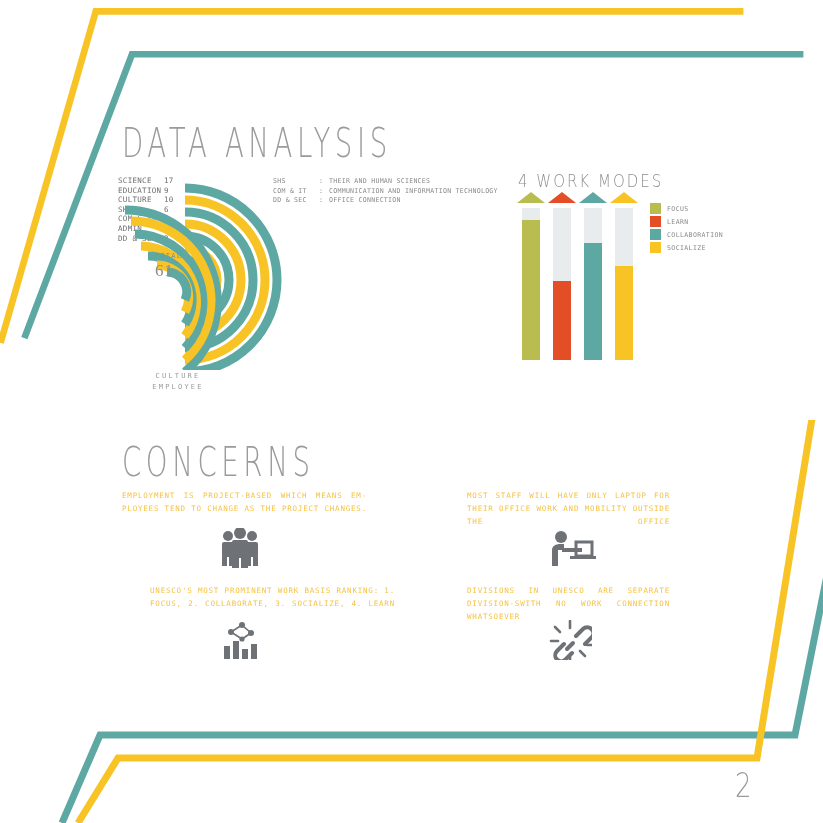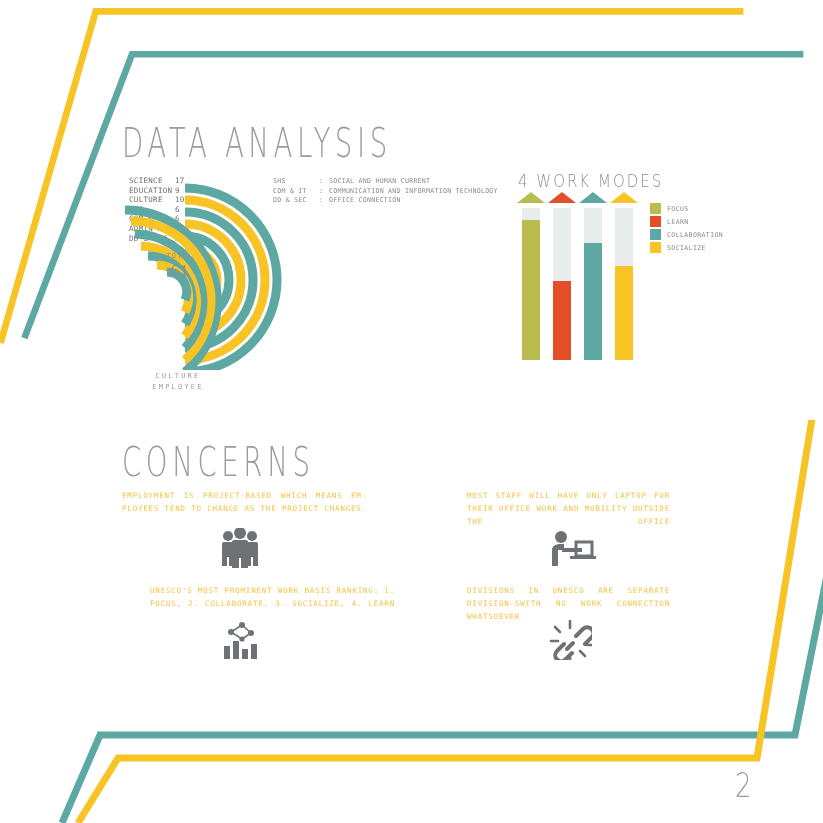--- a/index.html
+++ b/index.html
@@ -28,40 +28,39 @@
     transform-origin:left center;
   }
   #title-data-analysis{position:absolute;left:122px;top:125px;}
   #title-concerns{position:absolute;left:122px;top:444px;}
 
   
   #donut-legend{
     position:absolute;left:118px;top:176px;
     font-size:7.5px;color:#6d6d6d;line-height:9.6px;
     letter-spacing:.3px;
-    margin-left:11px;
   }
   #donut-legend .row{display:flex;white-space:nowrap;}
   #donut-legend .lbl{width:46px;display:inline-block;}
   #donut-legend .val{width:18px;text-align:left;}
 
   #abbrev-legend{
     position:absolute;left:273px;top:177px;
     font-size:6.6px;color:#8a8a8a;line-height:9.6px;
     letter-spacing:.25px;
   }
   #abbrev-legend .row{display:flex;white-space:nowrap;}
   #abbrev-legend .ab{width:46px;}
   #abbrev-legend .sep{width:10px;}
 
   
   #donut-chart{position:absolute;left:100px;top:170px;width:200px;height:200px;}
   #donut-center{
     position:absolute;left:155px;top:252px;width:50px;
-    text-align:center;color:#8d8d8d;
+    text-align:left;color:#8d8d8d;
   }
   #donut-total-label{font-size:7px;letter-spacing:1.2px;}
   #donut-total-value{font-size:17px;letter-spacing:1px;margin-top:1px;
     font-family:Liberation Serif, serif;font-weight:300;}
   #donut-caption{
     position:absolute;left:128px;top:371px;width:100px;text-align:center;
     color:#9a9a9a;font-size:7px;letter-spacing:2.2px;line-height:11px;
   }
 
   
@@ -142,21 +141,21 @@
     <div class="row">
       <span class="lbl">DD &amp; SEC</span>
       <span class="val">3</span>
     </div>
   </div>
 
   <div id="abbrev-legend">
     <div class="row">
       <span class="ab">SHS</span>
       <span class="sep">:</span>
-      <span>SOCIAL AND HUMAN CURRENT</span>
+      <span>THEIR AND HUMAN SCIENCES</span>
     </div>
     <div class="row">
       <span class="ab">COM &amp; IT</span>
       <span class="sep">:</span>
       <span>COMMUNICATION AND INFORMATION TECHNOLOGY</span>
     </div>
     <div class="row">
       <span class="ab">DD &amp; SEC</span>
       <span class="sep">:</span>
       <span>OFFICE CONNECTION</span>

